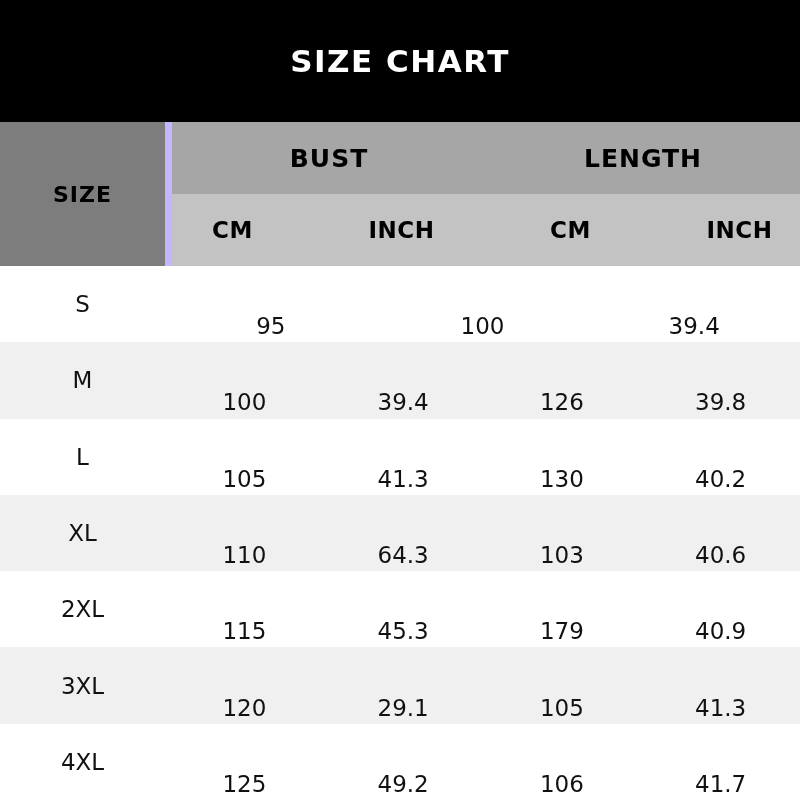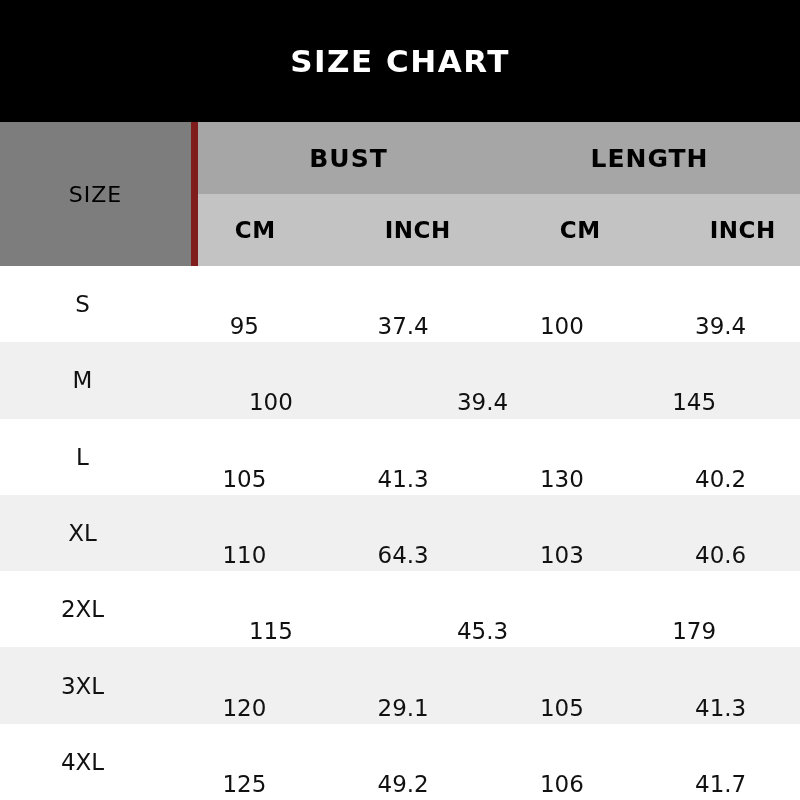--- a/index.html
+++ b/index.html
@@ -11,21 +11,21 @@
     width: 800px;
     height: 800px;
     font-family: "DejaVu Sans", sans-serif;
     overflow: hidden;
   }
   .chart {
     width: 800px;
     height: 800px;
     display: flex;
     flex-direction: column;
-    background: #7f1d1d;
+    background: #c4b5fd;
   }
   
   .title-bar {
     height: 122px;
     background: #000000;
     color: #ffffff;
     display: flex;
     align-items: center;
     justify-content: center;
     flex: 0 0 auto;
@@ -35,28 +35,28 @@
     font-weight: bold;
     letter-spacing: 1.5px;
   }
   
   .head {
     flex: 0 0 auto;
     display: flex;
     height: 144px;
   }
   .head-size-cell {
-    width: 191px;
+    width: 165px;
     background: #7d7d7d;
     color: #000000;
     display: flex;
     align-items: center;
     justify-content: center;
     font-size: 22px;
-    font-weight: normal;
+    font-weight: bold;
     letter-spacing: 1px;
   }
   .head-groups {
     flex: 1 1 auto;
     display: flex;
     flex-direction: column;
     padding-left: 7px;
   }
   .head-row-top {
     height: 72px;
@@ -144,30 +144,30 @@
         <div class="sub-cell">INCH</div>
       </div>
     </div>
   </div>
 
   <div class="body">
 
     <div class="row odd">
       <div class="cell size-col">S</div>
       <div class="cell data-col">95</div>
-      <div class="cell data-col">37.4</div>
       <div class="cell data-col">100</div>
       <div class="cell data-col">39.4</div>
     </div>
 
     <div class="row even">
       <div class="cell size-col">M</div>
       <div class="cell data-col">100</div>
       <div class="cell data-col">39.4</div>
-      <div class="cell data-col">145</div>
+      <div class="cell data-col">126</div>
+      <div class="cell data-col">39.8</div>
     </div>
 
     <div class="row odd">
       <div class="cell size-col">L</div>
       <div class="cell data-col">105</div>
       <div class="cell data-col">41.3</div>
       <div class="cell data-col">130</div>
       <div class="cell data-col">40.2</div>
     </div>
 
@@ -177,20 +177,21 @@
       <div class="cell data-col">64.3</div>
       <div class="cell data-col">103</div>
       <div class="cell data-col">40.6</div>
     </div>
 
     <div class="row odd">
       <div class="cell size-col">2XL</div>
       <div class="cell data-col">115</div>
       <div class="cell data-col">45.3</div>
       <div class="cell data-col">179</div>
+      <div class="cell data-col">40.9</div>
     </div>
 
     <div class="row even">
       <div class="cell size-col">3XL</div>
       <div class="cell data-col">120</div>
       <div class="cell data-col">29.1</div>
       <div class="cell data-col">105</div>
       <div class="cell data-col">41.3</div>
     </div>
 

